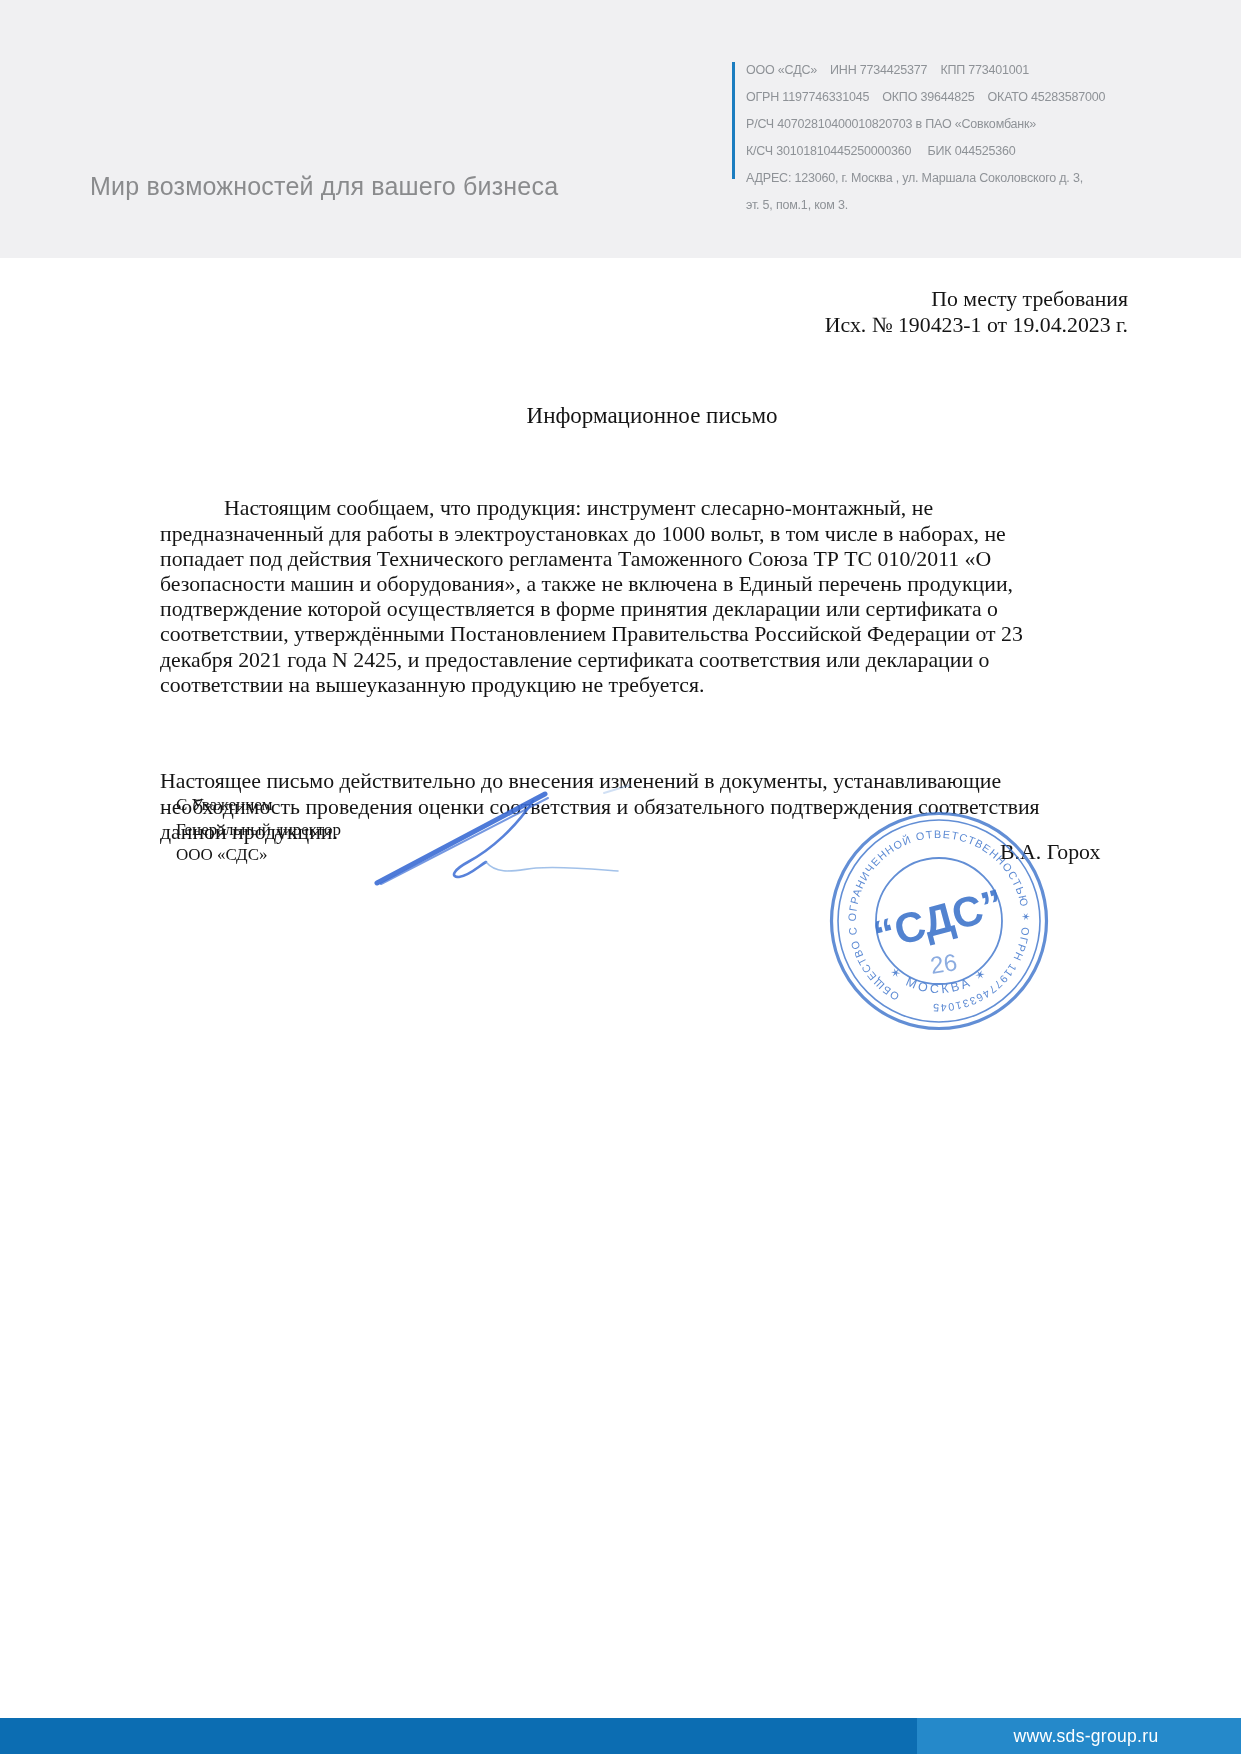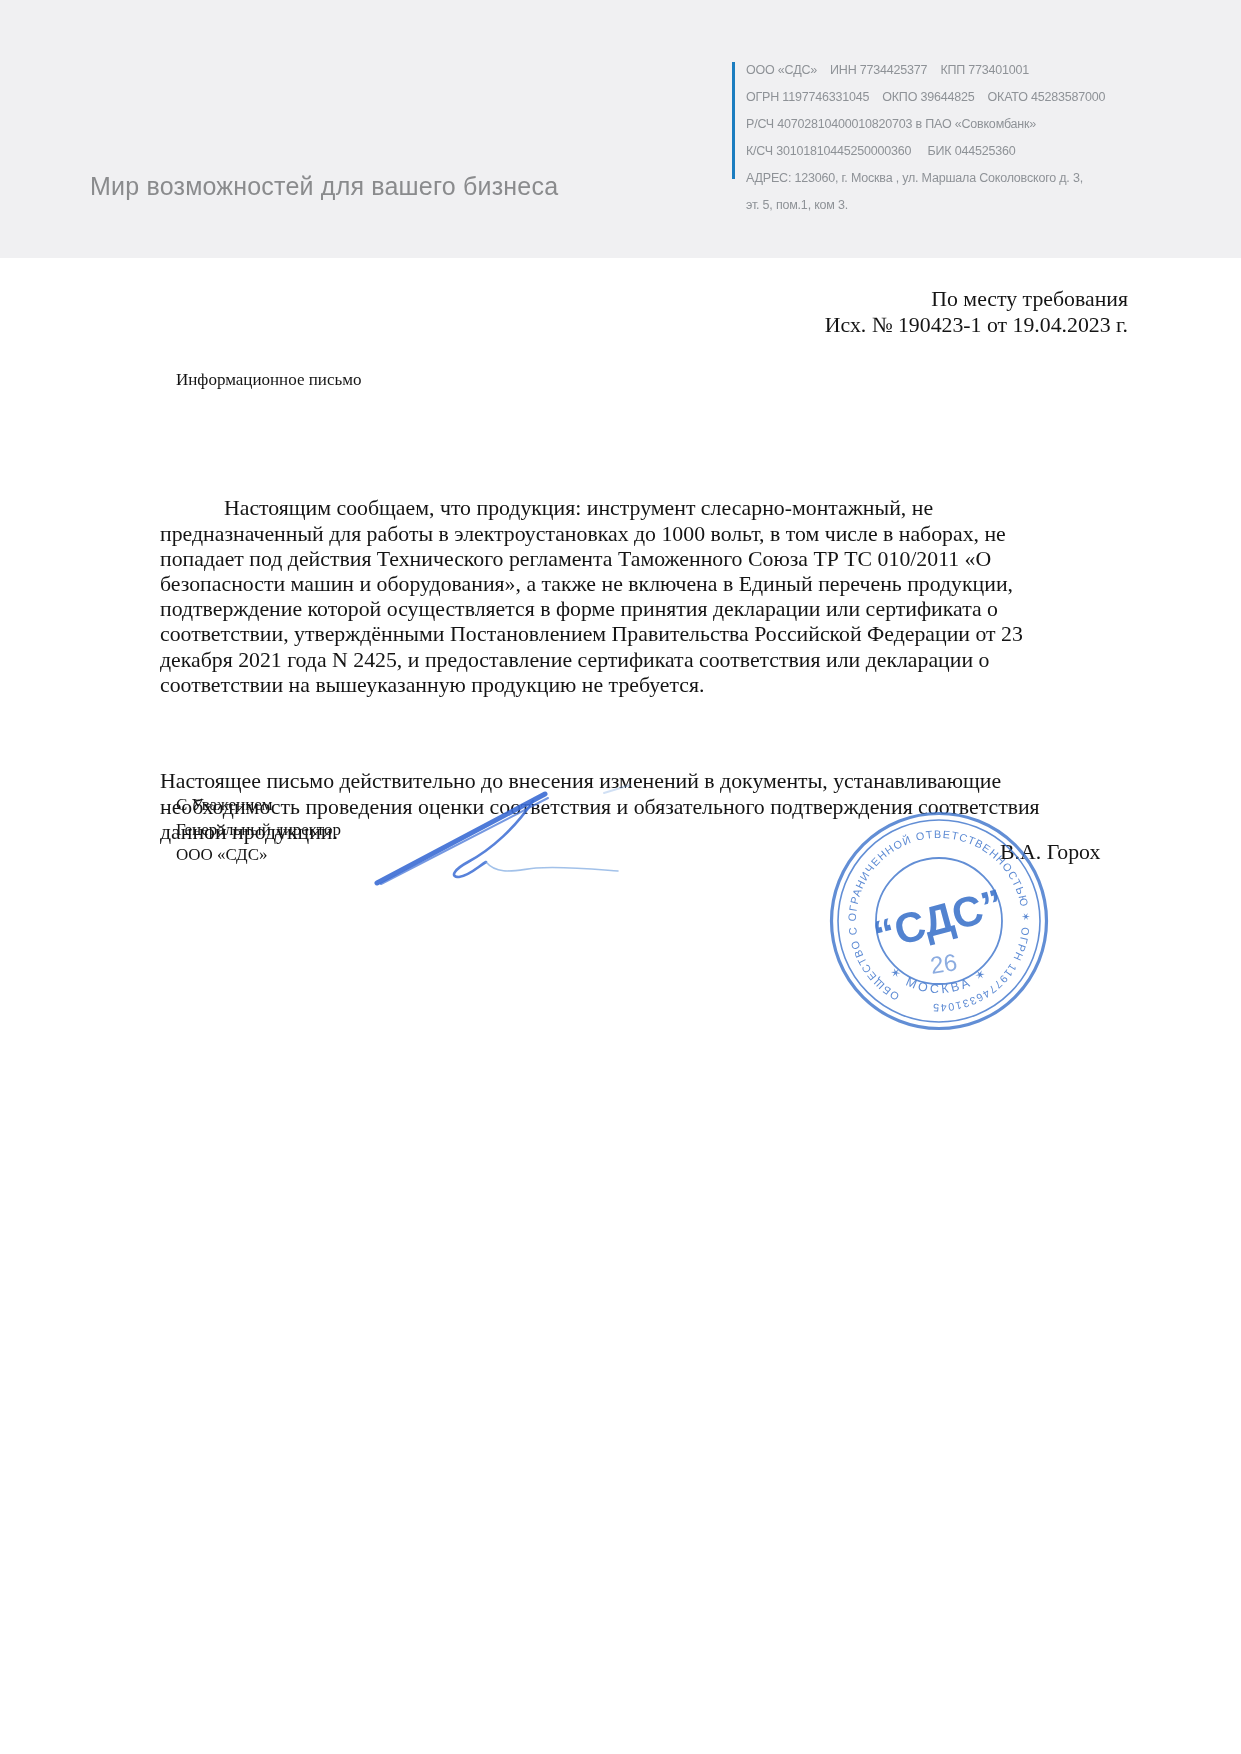--- a/index.html
+++ b/index.html
@@ -42,22 +42,22 @@
     color:#8e9297;
     white-space:pre-wrap;
   }
   
   .ref-block{
     position:absolute;left:420px;top:287px;width:708px;
     text-align:right;font-size:21.8px;line-height:25.5px;color:#141414;
     white-space:pre-wrap;
   }
   .doc-title{
-    position:absolute;left:176px;top:370px;width:952px;
-    font-size:17px;color:#141414;
+    position:absolute;left:176px;top:403px;width:952px;
+    text-align:center;font-size:23px;color:#141414;
   }
   .body-text{
     position:absolute;left:160px;top:446px;width:960px;
     font-size:21.8px;line-height:25.2px;color:#141414;
     white-space:pre-wrap;
   }
   .para-1{text-indent:64px;}
   .para-2{text-indent:0;margin-top:21px;}
   .closing-block{
     position:absolute;left:176px;top:792px;width:420px;
@@ -153,14 +153,19 @@
     <text font-size="10.8" letter-spacing="1.2" fill="#4076cc" opacity="0.85">
       <textPath href="#ringPath">ОБЩЕСТВО С ОГРАНИЧЕННОЙ ОТВЕТСТВЕННОСТЬЮ ✶ ОГРН 1197746331045</textPath>
     </text>
     <text font-size="12.5" letter-spacing="3" fill="#4076cc" opacity="0.85" text-anchor="middle">
       <textPath href="#bottomPath" startOffset="50%">✶ МОСКВА ✶</textPath>
     </text>
     <text x="115" y="128" text-anchor="middle" font-size="42" font-weight="bold" fill="#4076cc" opacity="0.9" transform="rotate(-15 115 115)">“СДС”</text>
     <text x="120" y="166" text-anchor="middle" font-size="24" fill="#4076cc" opacity="0.6" transform="rotate(-9 120 160)">26</text>
   </svg>
 
+  <div class="footer-bar">
+    <div class="footer-accent">
+      <span class="footer-url">www.sds-group.ru</span>
+    </div>
+  </div>
 
 </div>
 
 </body></html>

